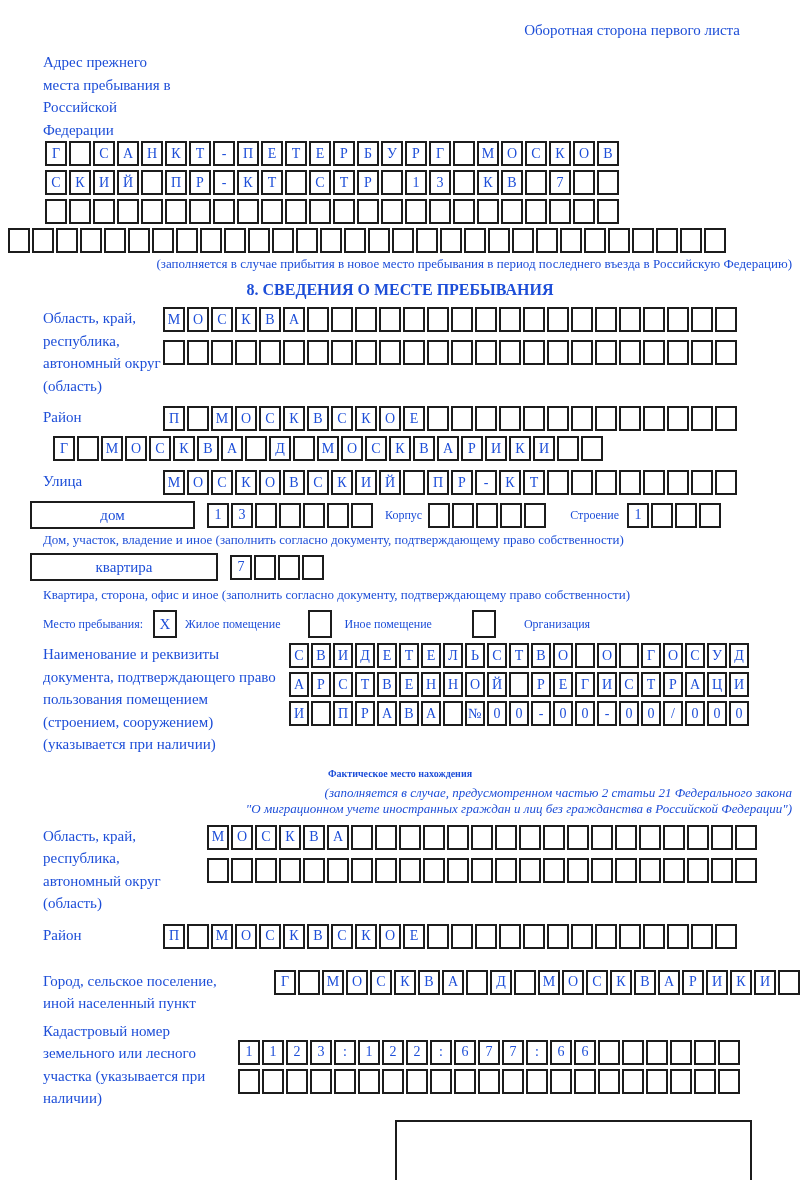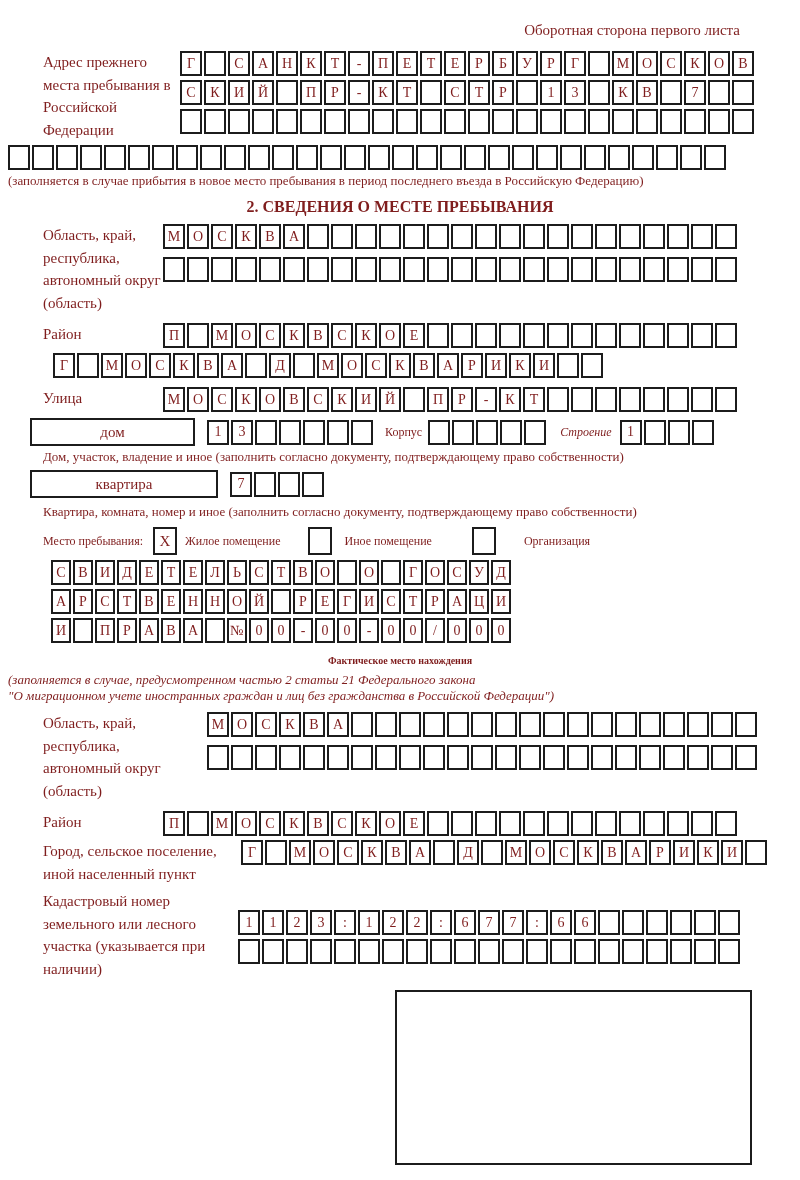--- a/index.html
+++ b/index.html
@@ -1,32 +1,32 @@
 <!DOCTYPE html>
 <html><head>
 <meta charset="utf-8">
 <style>
   html,body{margin:0;padding:0;background:#fff;}
   .page{
     width:800px;height:1180px;position:relative;box-sizing:border-box;
-    background:#fff;color:#7f1d1d;font-family:"Liberation Serif","DejaVu Serif",serif;
+    background:#fff;color:#1d4ed8;font-family:"Liberation Serif","DejaVu Serif",serif;
     padding:8px 8px 0 8px;overflow:hidden;
   }
   .header-note{text-align:right;font-size:15px;padding:14px 52px 0 0;}
   .frow{display:flex;align-items:flex-start;}
   .lbl{font-size:15px;line-height:1.5;flex:0 0 auto;}
   .cellcol{display:flex;flex-direction:column;}
   .cellrow{display:flex;flex-wrap:nowrap;}
   .cell{
     box-sizing:border-box;width:22px;height:25px;border:2px solid #1c1c1c;
     margin-right:2px;flex:0 0 auto;display:flex;align-items:center;justify-content:center;
     font-size:14px;line-height:1;background:#fff;
   }
   .cell.sm{width:20px;}
-  .caption{font-size:13px;text-align:left;margin-top:3px;}
+  .caption{font-size:13px;text-align:right;margin-top:3px;}
   .h2{font-size:16px;font-weight:bold;text-align:center;margin:9px 0 8px 0;}
   .h3{font-size:10px;font-weight:bold;text-align:center;margin:12px 0 6px 0;}
   .mb4{margin-bottom:4px;}
   .widebox{
     box-sizing:border-box;border:2px solid #1c1c1c;height:28px;background:#fff;
     display:flex;align-items:center;justify-content:center;font-size:15px;flex:0 0 auto;
   }
   .chk{
     box-sizing:border-box;width:24px;height:28px;border:2px solid #1c1c1c;background:#fff;
     display:flex;align-items:center;justify-content:center;font-size:15px;flex:0 0 auto;
@@ -35,21 +35,21 @@
   .prelines{white-space:pre-line;}
   .stampbox{box-sizing:border-box;border:2px solid #1c1c1c;width:357px;height:175px;background:#fff;}
 </style>
 </head>
 <body>
 
 <div class="page">
 
   <div class="header-note">Оборотная сторона первого листа</div>
 
-  <div class="frow" style="margin-top:12px;padding-left:35px;">
+  <div class="frow" style="margin-top:12px;padding-left:35px;flex-direction:column;">
     <div class="lbl" style="width:135px;">Адрес прежнего места пребывания в Российской Федерации</div>
     <div class="cellcol" style="margin-left:2px;">
       <div class="cellrow mb4">
           <span class="cell">Г</span>
           <span class="cell"></span>
           <span class="cell">С</span>
           <span class="cell">А</span>
           <span class="cell">Н</span>
           <span class="cell">К</span>
           <span class="cell">Т</span>
@@ -152,21 +152,21 @@
       <span class="cell"></span>
       <span class="cell"></span>
       <span class="cell"></span>
       <span class="cell"></span>
       <span class="cell"></span>
       <span class="cell"></span>
       <span class="cell"></span>
     </div>
   <div class="caption">(заполняется в случае прибытия в новое место пребывания в период последнего въезда в Российскую Федерацию)</div>
 
-  <div class="h2">2. СВЕДЕНИЯ О МЕСТЕ ПРЕБЫВАНИЯ</div>
+  <div class="h2">8. СВЕДЕНИЯ О МЕСТЕ ПРЕБЫВАНИЯ</div>
 
   <div class="frow" style="padding-left:35px;">
     <div class="lbl" style="width:118px;">Область, край, республика, автономный округ (область)</div>
     <div class="cellcol" style="margin-left:2px;">
       <div class="cellrow" style="margin-bottom:8px;">
           <span class="cell">М</span>
           <span class="cell">О</span>
           <span class="cell">С</span>
           <span class="cell">К</span>
           <span class="cell">В</span>
@@ -319,52 +319,53 @@
         <span class="cell"></span>
       </div>
     <div class="opt-label" style="margin-left:10px;">Корпус</div>
     <div class="cellrow" style="margin-left:6px;">
         <span class="cell"></span>
         <span class="cell"></span>
         <span class="cell"></span>
         <span class="cell"></span>
         <span class="cell"></span>
       </div>
-    <div class="opt-label" style="margin-left:12px;font-style:italic;">Строение</div>
+    <div class="opt-label" style="margin-left:22px;">Строение</div>
     <div class="cellrow" style="margin-left:8px;">
         <span class="cell">1</span>
         <span class="cell"></span>
         <span class="cell"></span>
         <span class="cell"></span>
       </div>
   </div>
   <div class="caption" style="text-align:left;padding-left:35px;">Дом, участок, владение и иное (заполнить согласно документу, подтверждающему право собственности)</div>
 
   <div class="frow" style="padding-left:22px;margin-top:5px;align-items:center;">
     <div class="widebox" style="width:188px;">квартира</div>
     <div class="cellrow" style="margin-left:12px;">
         <span class="cell">7</span>
         <span class="cell"></span>
         <span class="cell"></span>
         <span class="cell"></span>
       </div>
   </div>
-  <div class="caption" style="text-align:left;padding-left:35px;margin-top:6px;">Квартира, комната, номер и иное (заполнить согласно документу, подтверждающему право собственности)</div>
+  <div class="caption" style="text-align:left;padding-left:35px;margin-top:6px;">Квартира, сторона, офис и иное (заполнить согласно документу, подтверждающему право собственности)</div>
 
   <div class="frow" style="padding-left:35px;margin-top:7px;align-items:center;">
     <div class="opt-label">Место пребывания:</div>
     <div class="chk" style="margin-left:10px;">X</div>
     <div class="opt-label" style="margin-left:8px;">Жилое помещение</div>
     <div class="chk" style="margin-left:28px;"></div>
     <div class="opt-label" style="margin-left:12px;">Иное помещение</div>
     <div class="chk" style="margin-left:40px;"></div>
     <div class="opt-label" style="margin-left:28px;">Организация</div>
   </div>
 
   <div class="frow" style="padding-left:35px;margin-top:5px;">
+    <div class="lbl" style="width:238px;">Наименование и реквизиты документа, подтверждающего право пользования помещением (строением, сооружением) (указывается при наличии)</div>
     <div class="cellcol" style="margin-left:8px;">
       <div class="cellrow mb4">
           <span class="cell sm">С</span>
           <span class="cell sm">В</span>
           <span class="cell sm">И</span>
           <span class="cell sm">Д</span>
           <span class="cell sm">Е</span>
           <span class="cell sm">Т</span>
           <span class="cell sm">Е</span>
           <span class="cell sm">Л</span>
@@ -514,21 +515,21 @@
         <span class="cell"></span>
         <span class="cell"></span>
         <span class="cell"></span>
         <span class="cell"></span>
         <span class="cell"></span>
         <span class="cell"></span>
         <span class="cell"></span>
       </div>
   </div>
 
-  <div class="frow" style="padding-left:35px;margin-top:4px;">
+  <div class="frow" style="padding-left:35px;margin-top:21px;gap:33px;">
     <div class="lbl" style="width:196px;">Город, сельское поселение, иной населенный пункт</div>
     <div class="cellrow" style="margin-left:2px;">
         <span class="cell">Г</span>
         <span class="cell"></span>
         <span class="cell">М</span>
         <span class="cell">О</span>
         <span class="cell">С</span>
         <span class="cell">К</span>
         <span class="cell">В</span>
         <span class="cell">А</span>

